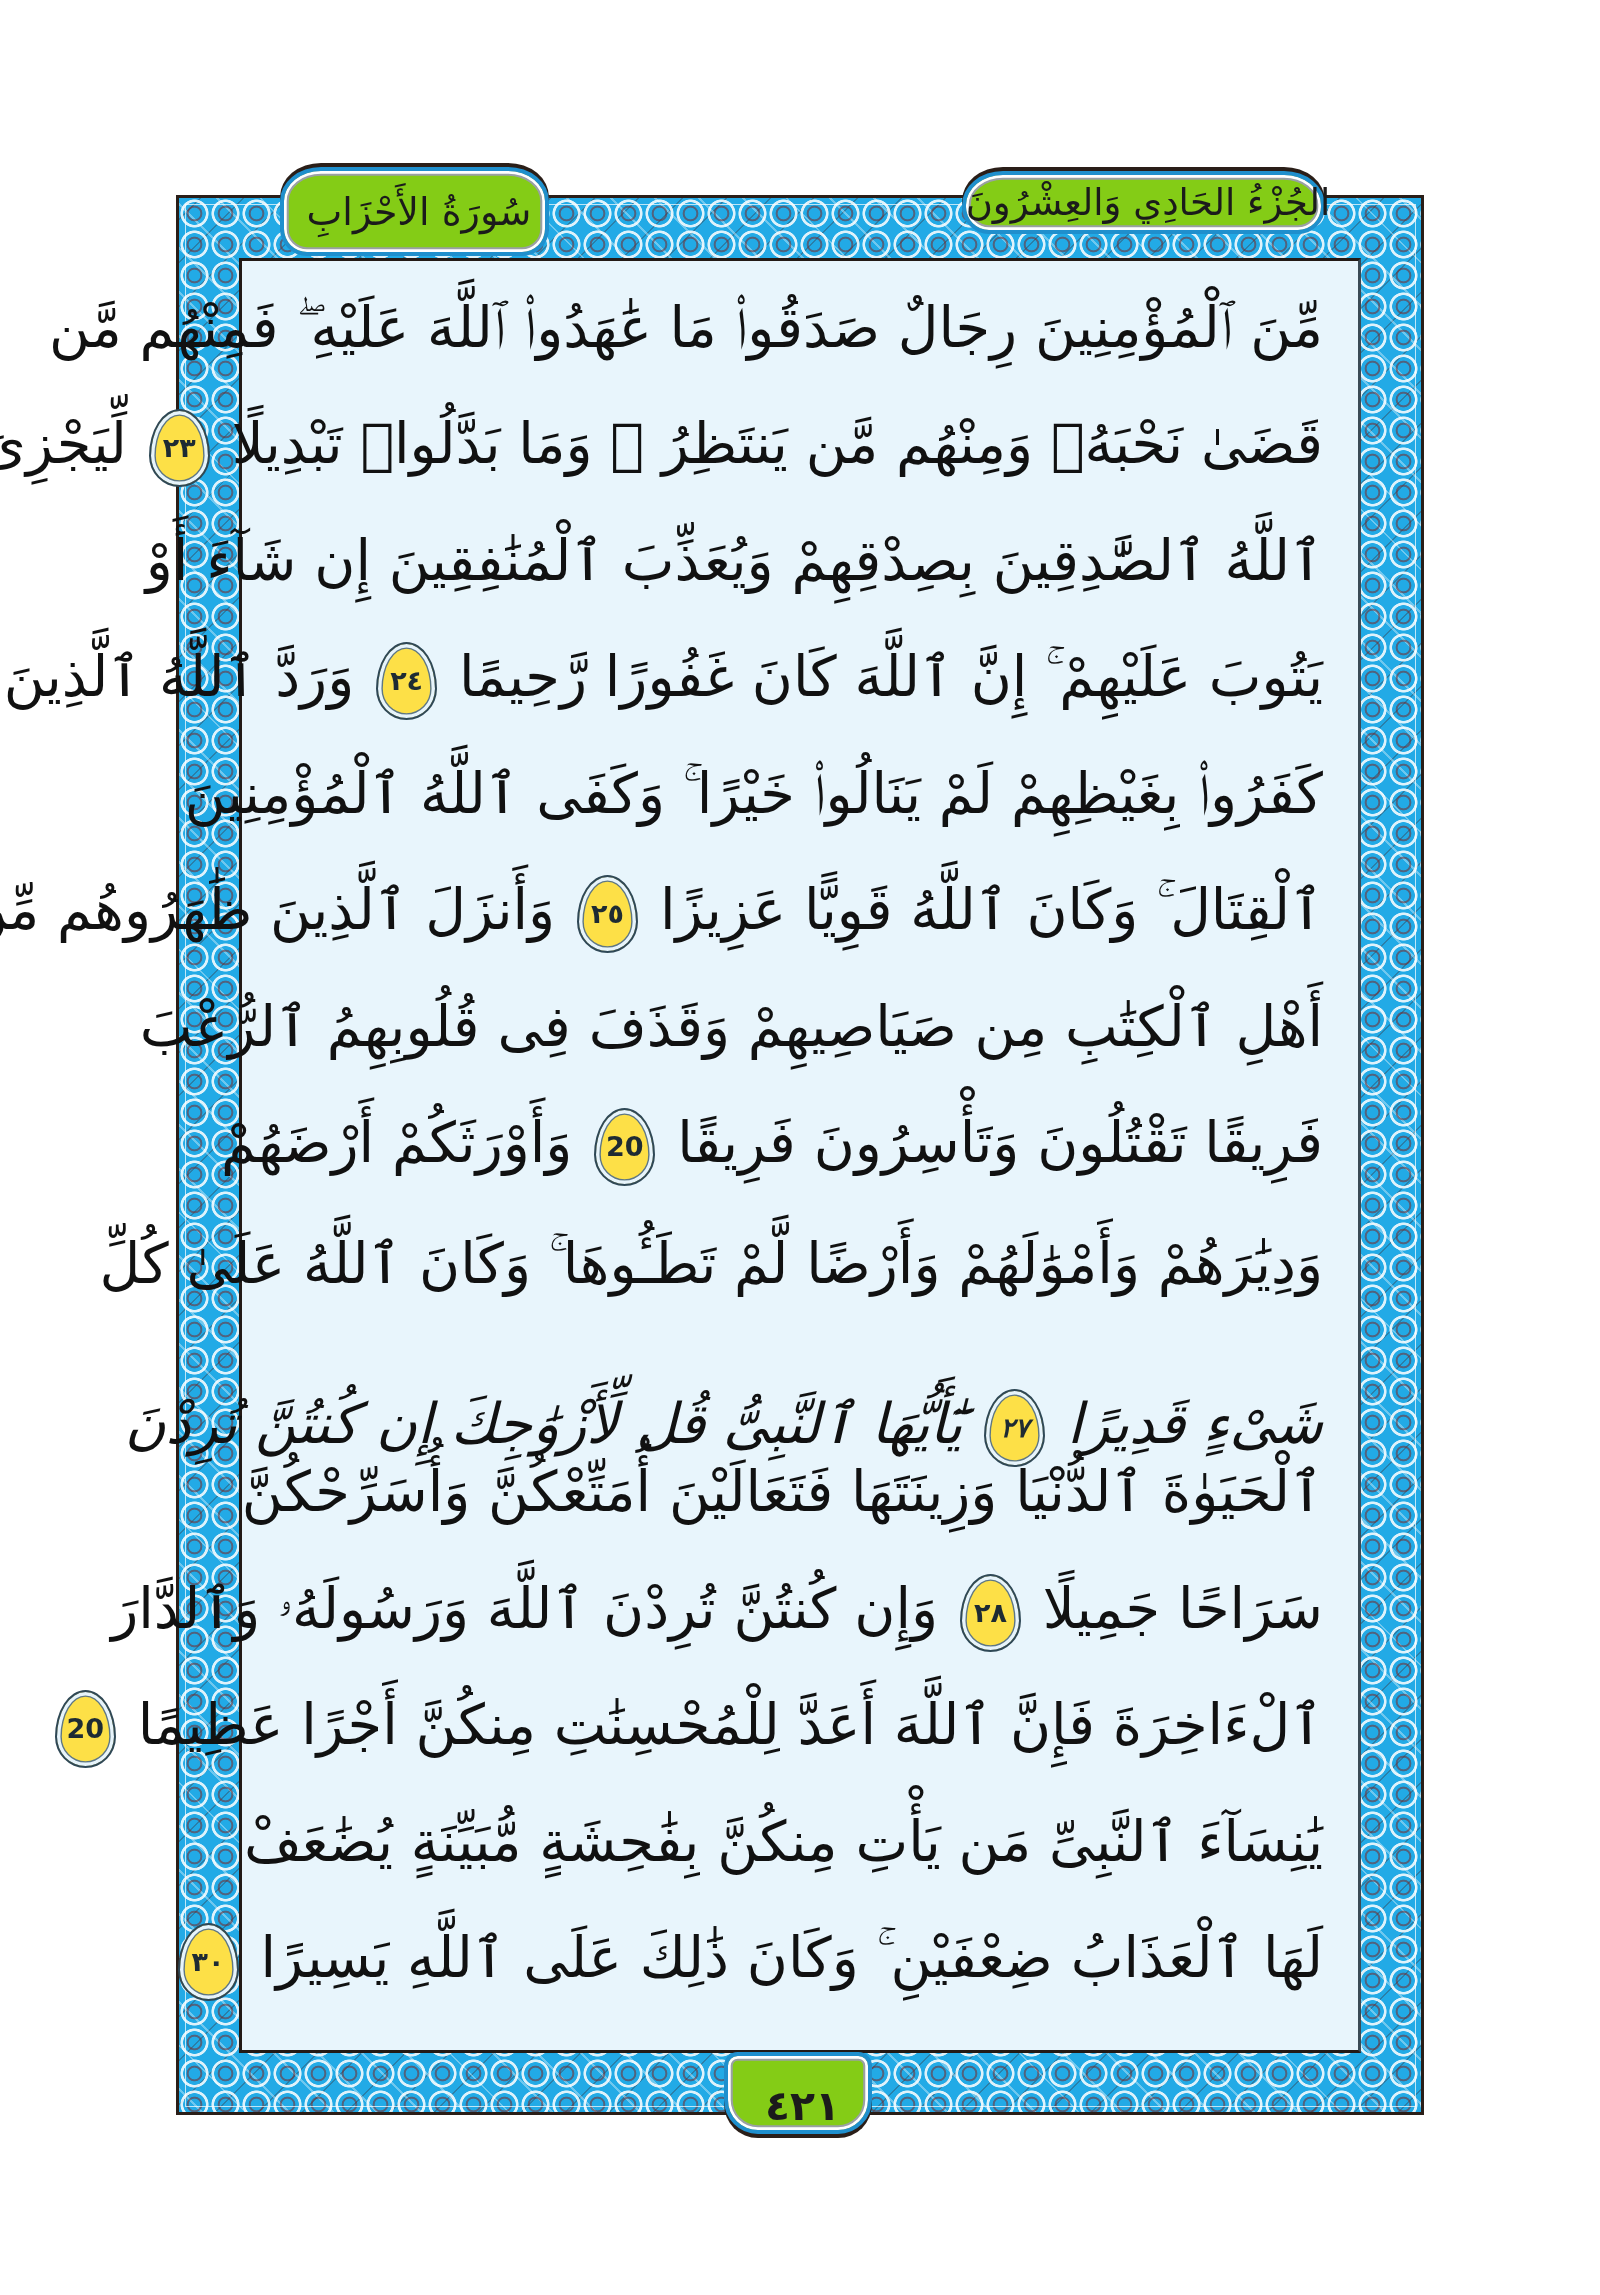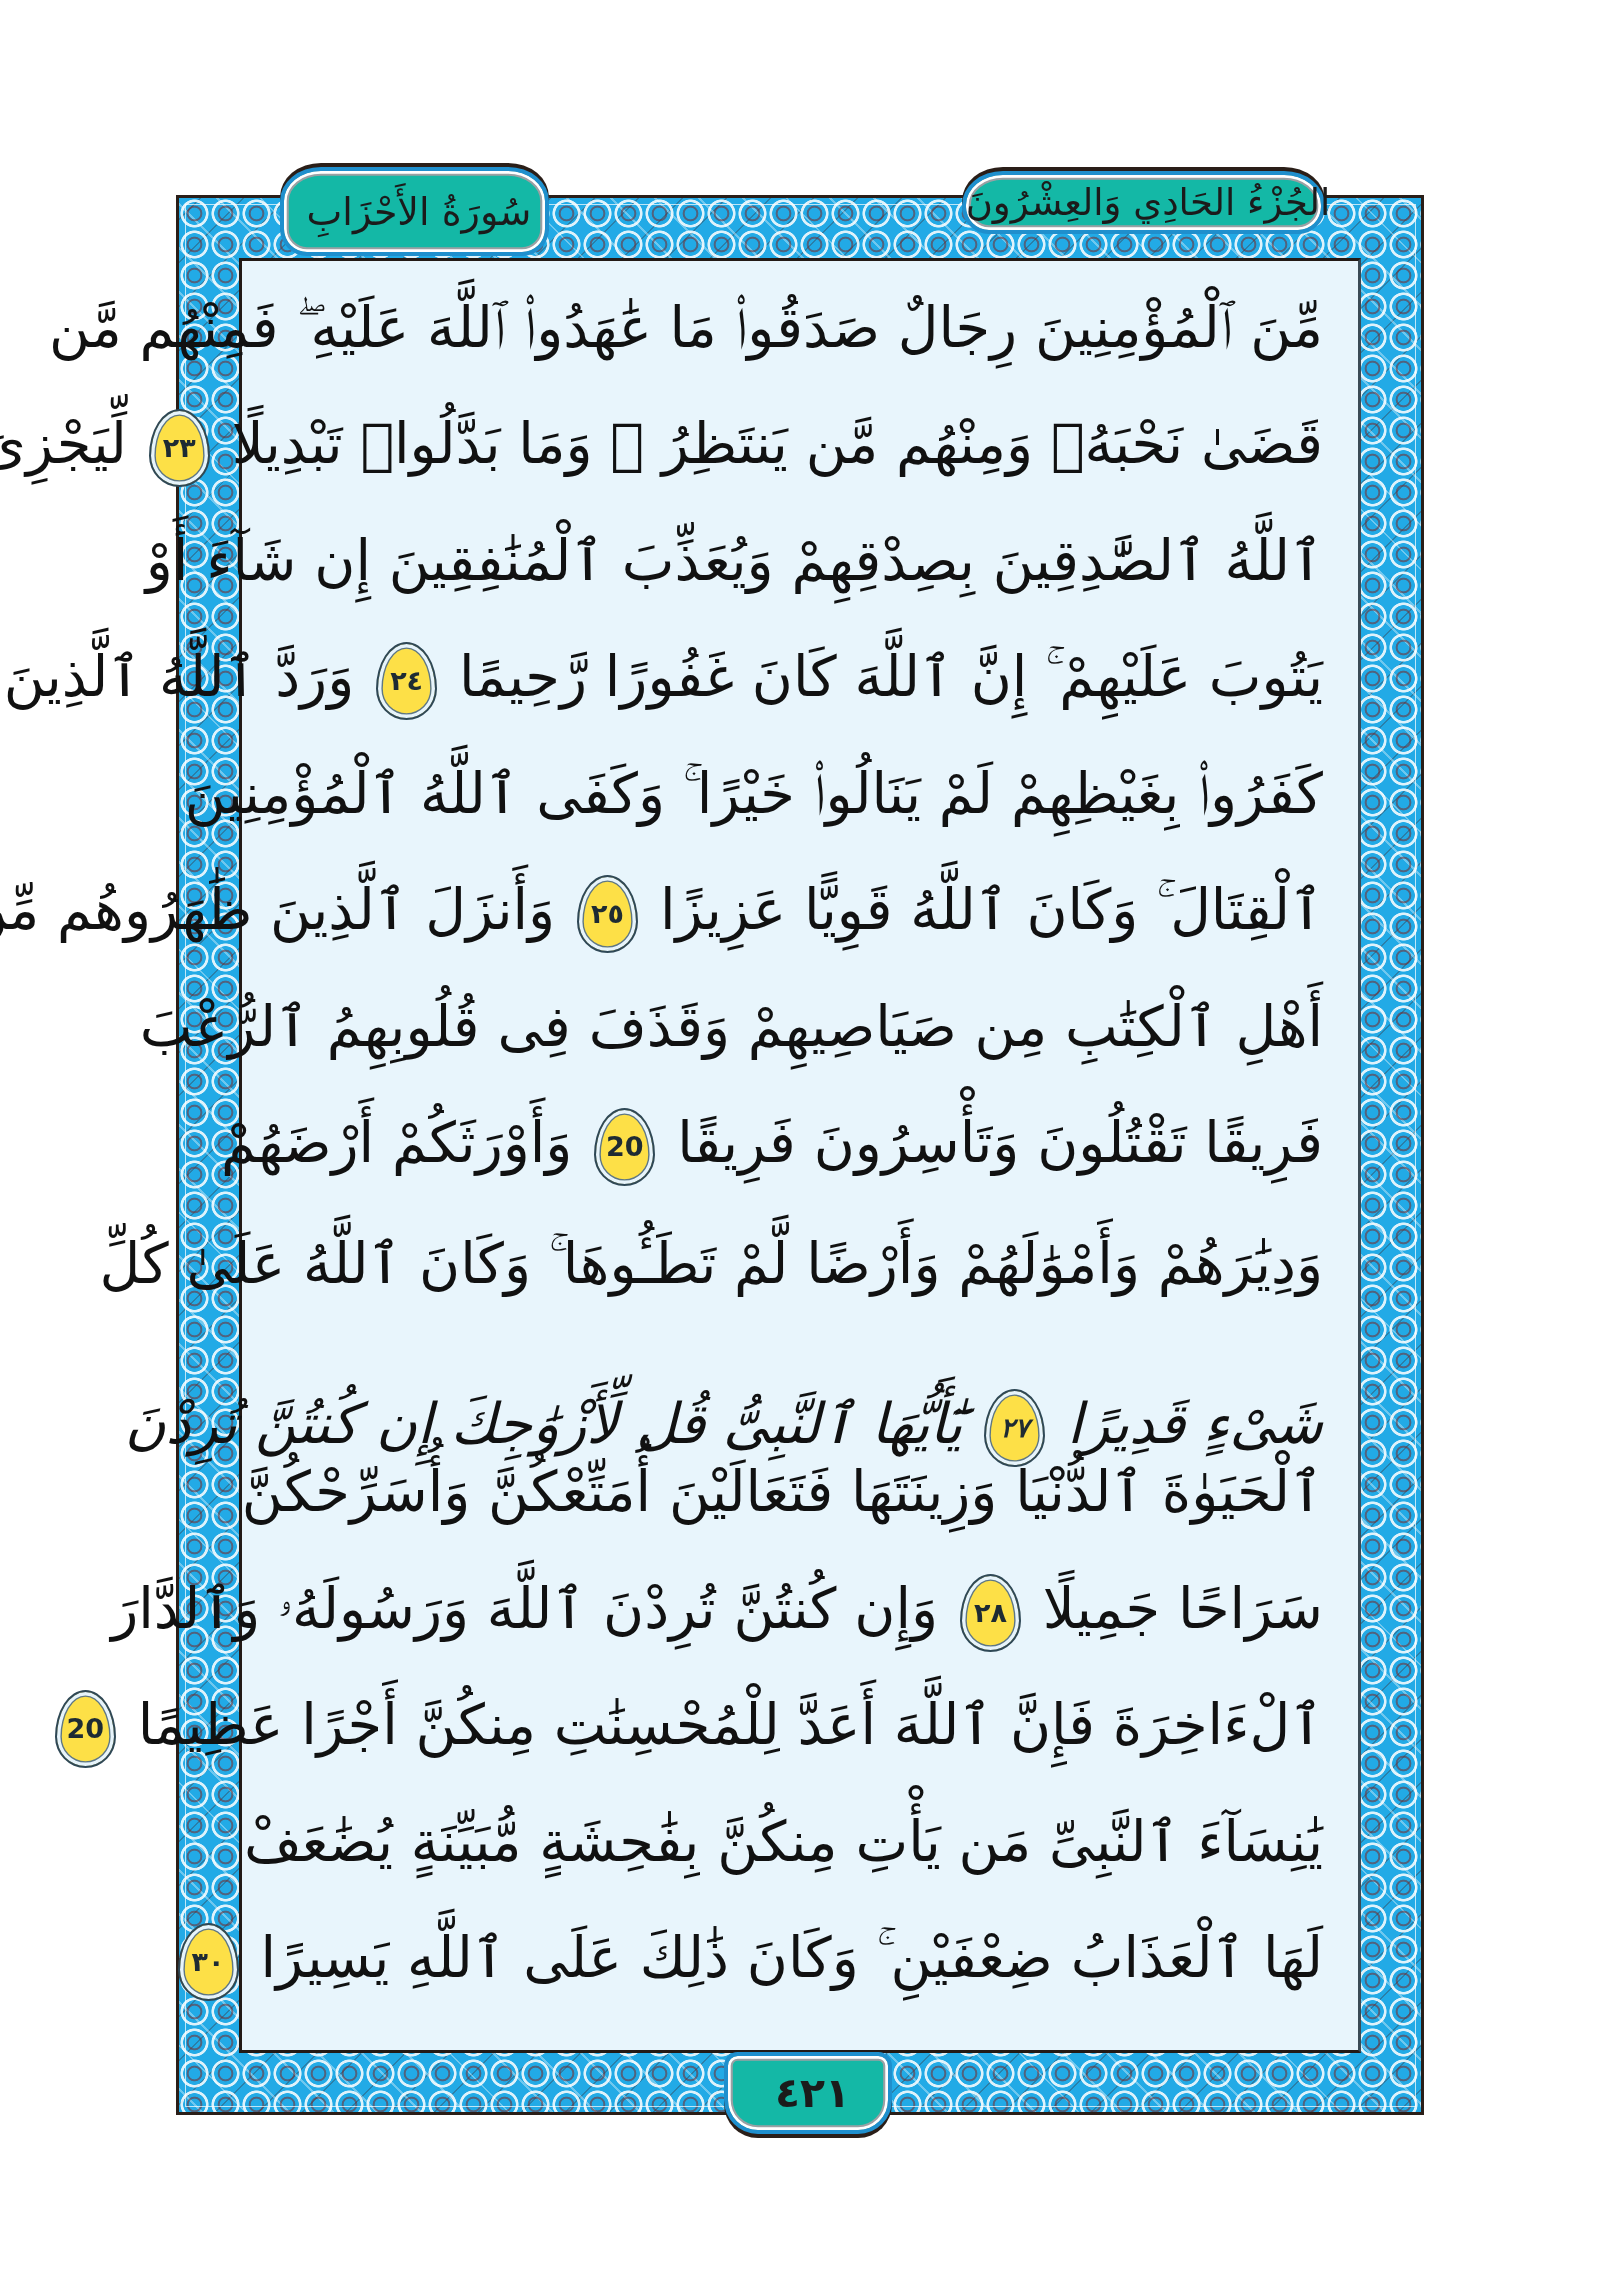--- a/index.html
+++ b/index.html
@@ -9,31 +9,31 @@
   .band-pattern { position:absolute; inset:0;
     background-image:
       radial-gradient(circle at 50% 50%, transparent 11px, rgba(255,255,255,0.85) 11.6px, rgba(255,255,255,0.85) 13.7px, transparent 14.4px),
       radial-gradient(circle at 50% 50%, transparent 5.5px, rgba(120,40,40,0.55) 6.2px, rgba(120,40,40,0.55) 7.5px, transparent 8.2px),
       repeating-linear-gradient(45deg, transparent 0 15px, rgba(255,255,255,0.35) 15px 17px, transparent 17px 31px),
       repeating-linear-gradient(-45deg, transparent 0 15px, rgba(60,30,30,0.3) 15px 16.4px, transparent 16.4px 31px);
     background-size:31px 31px, 31px 31px, auto, auto; }
   .frame-inner-line { position:absolute; left:5.5px; top:5.5px; right:5.5px; bottom:5.5px; border:1.4px solid rgba(255,255,255,0.7); }
   .panel { position:absolute; left:239px; top:258px; width:1122px; height:1795px; box-sizing:border-box;
     background:#e8f5fc; border:3.4px solid #231a16; border-right-color:#3b4a55; }
-  .tab { position:absolute; box-sizing:border-box; background:#14b8a6;
+  .tab { position:absolute; box-sizing:border-box; background:#84cc16;
     border:4.1px solid #1f8fcd; box-shadow: 0 -4.1px 0 0 #2a1e18, inset 0 0 0 2.7px #ffffff, inset 0 0 0 4.8px #9aa0a4;
     display:flex; align-items:center; justify-content:center;padding-left:9px; }
   .tab.top { border-radius:41px 41px 27px 27px / 34px 34px 27px 27px; }
   .tab.bottom { border-radius:13.7px 13.7px 34px 34px; box-shadow: 0 4.1px 0 0 #2a1e18, inset 0 0 0 2.7px #ffffff, inset 0 0 0 4.8px #9aa0a4; }
   .tab-text { font-family:"DejaVu Sans", sans-serif; color:#1b1b1b; direction:rtl; white-space:nowrap; }
   #surah-tab { left:280px; top:167px; width:269px; height:89px; }
   #surah-tab .tab-text { font-size:38px; }
   #juz-tab { left:962px; top:171px; width:363px; height:63px; }
   #juz-tab .tab-text { font-size:37px; }
-  #page-tab { left:724px; top:2052px; width:168px; height:82px; }
+  #page-tab { left:724px; top:2052px; width:148px; height:82px;align-items:flex-end; }
   #page-tab .tab-text { font-size:41px; font-weight:bold; }
   .text-area { position:absolute; left:277px; top:270px; width:1046px; }
   .line { position:absolute; left:0; width:1046px; height:116px; direction:rtl;
     font-family:"DejaVu Sans", sans-serif; font-size:56px; line-height:116px; color:#111111;
     text-align:justify; text-align-last:justify; white-space:nowrap; overflow:visible; }
   .line .seg { }
   .ayah { display:inline-block; width:57px; height:74px; vertical-align:middle; margin:0 4.1px; position:relative;
     border-radius:50% 50% 50% 50% / 60% 60% 40% 40%; background:#fde047; border:2.7px solid #2f4856;
     box-shadow: inset 0 0 0 3.4px #e7f4fb, inset 0 0 0 4.8px #5e7784; font-size:27px; line-height:74px; text-align:center;
     color:#1e2b33; font-weight:bold; direction:rtl; text-align-last:center; }

